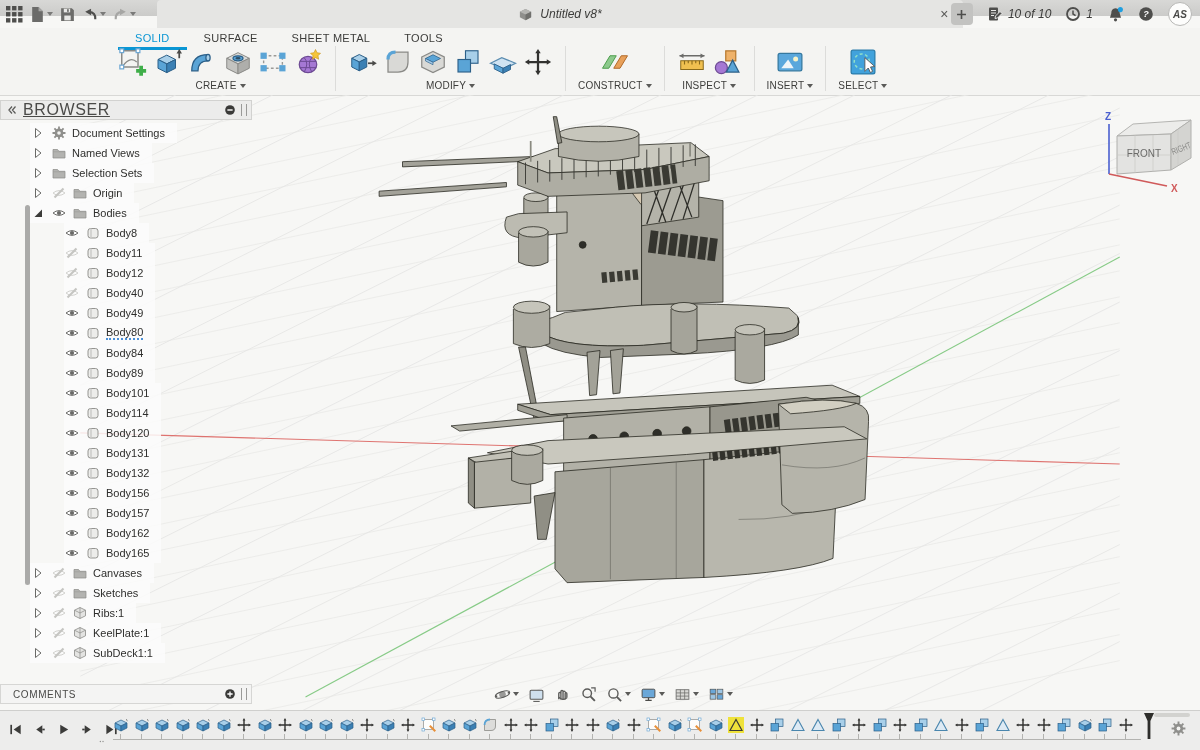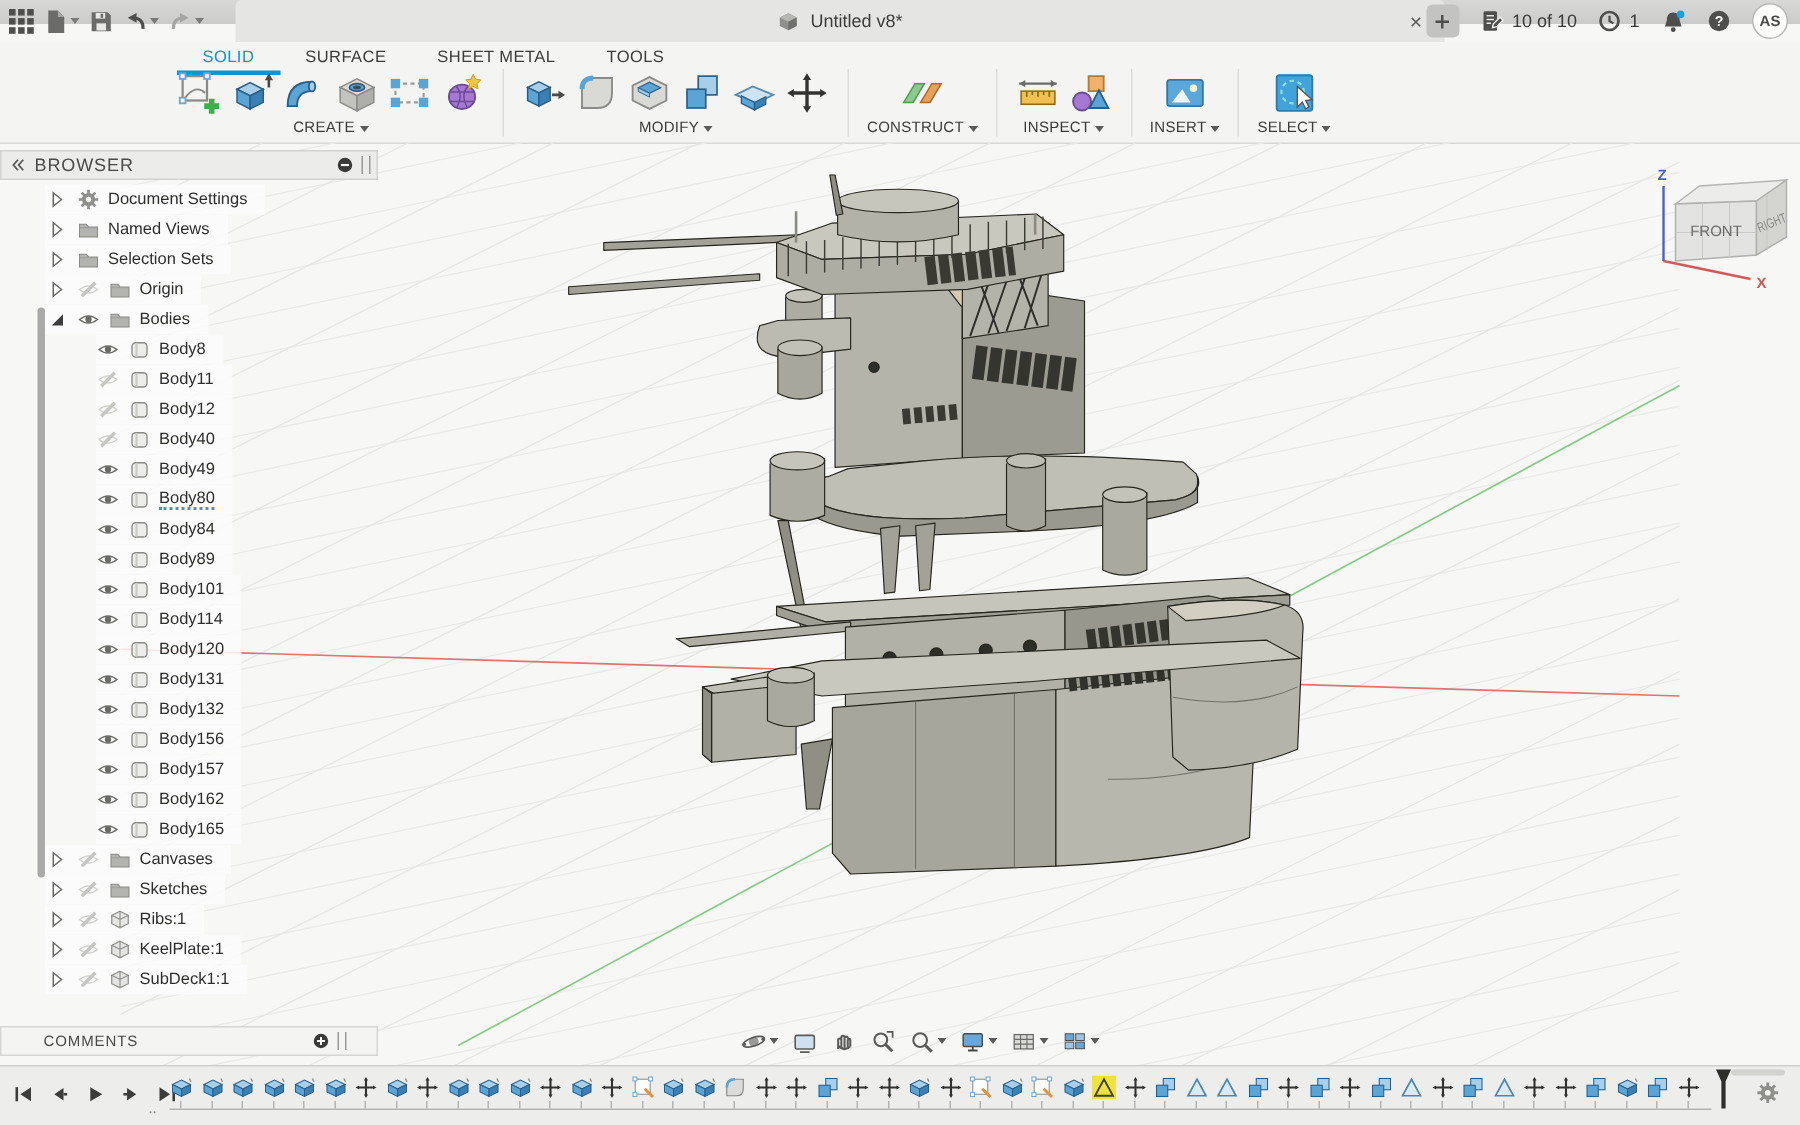--- a/index.html
+++ b/index.html
@@ -4,21 +4,21 @@
 <style>
   html,body{margin:0;padding:0;width:1200px;height:750px;overflow:hidden;
     font-family:"Liberation Sans",sans-serif;-webkit-font-smoothing:antialiased;}
   #app{position:relative;width:1200px;height:750px;background:#f7f7f5;}
   .abs{position:absolute;}
   svg{display:block;}
   .ic{display:inline-flex;align-items:center;justify-content:center;}
   .ic svg{width:100%;height:100%;}
 
   
-  #titlebar{left:0;top:0;width:1200px;height:16px;background:linear-gradient(#d8d8d6,#cbcbc9);}
+  #titlebar{left:0;top:0;width:1200px;height:16px;background:linear-gradient(#d8d8d6,#cbcbc9);font-style:italic;}
   #tb-left{left:6px;top:0;height:28px;display:flex;align-items:center;gap:6px;}
   .tb-btn{width:17px;height:17px;}
   .tb-caret{width:0;height:0;border-left:3.5px solid transparent;border-right:3.5px solid transparent;border-top:4px solid #7a7a78;margin-left:1px;}
   #doc-tab{left:157px;top:0;width:806px;height:28px;background:#e5e5e3;border-radius:4px 4px 0 0;display:flex;align-items:center;justify-content:center;gap:7px;}
   #doc-tab .title{font-size:12px;color:#3c3c3a;}
   #tab-close{position:absolute;right:10px;top:5px;width:18px;height:18px;font-size:14px;color:#5a5a58;display:flex;align-items:center;justify-content:center;cursor:default;}
   #tb-right{right:8px;top:0;height:28px;display:flex;align-items:center;gap:14px;}
   #new-tab{width:22px;height:22px;background:#c3c3c1;border-radius:4px;display:flex;align-items:center;justify-content:center;}
   .tb-group{display:flex;align-items:center;gap:5px;font-size:12px;color:#3c3c3a;}
   #avatar{width:22px;height:22px;border-radius:50%;background:#fdfdfc;border:1px solid #b8b8b6;font-size:10px;font-weight:bold;color:#4a4a48;display:flex;align-items:center;justify-content:center;}
@@ -33,32 +33,32 @@
   .r-group{display:flex;flex-direction:column;align-items:center;padding:0 12px;border-right:1px solid #dcdcda;}
   .r-group:last-child{border-right:none;}
   .r-icons{display:flex;gap:5px;height:32px;align-items:center;}
   .r-icon{width:30px;height:30px;}
   .r-label{margin-top:2px;font-size:10px;color:#3c3c3a;display:flex;align-items:center;gap:3px;letter-spacing:.2px;text-align:right;}
   .lbl-caret{width:0;height:0;border-left:3.5px solid transparent;border-right:3.5px solid transparent;border-top:4px solid #5a5a58;}
 
   
   #browser-panel{left:0;top:100px;width:252px;}
   .panel-head{height:18px;background:#ececeb;border:1px solid #d2d2d0;display:flex;align-items:center;padding:0 4px;}
-  .panel-head .pt{flex:1;font-size:12px;color:#4a4a48;letter-spacing:.6px;margin-left:4px;}
+  .panel-head .pt{flex:1;font-size:16px;color:#4a4a48;letter-spacing:.6px;margin-left:4px;text-decoration:underline;}
   .head-ic{width:14px;height:14px;}
   .grip{width:4px;height:12px;border-left:1px solid #9a9a98;border-right:1px solid #9a9a98;margin-left:4px;}
   #browser-tree{margin-top:3px;}
   .b-row{display:flex;align-items:center;height:20px;width:fit-content;padding-right:12px;background:rgba(252,252,251,.85);}
   .b-cell{width:16px;height:16px;margin-right:5px;flex:0 0 auto;}
   .b-label{font-size:11px;color:#2e2e2c;white-space:nowrap;}
   .b-label.dashed{border-bottom:2px dotted #4a90d9;}
   #browser-scrollbar{left:25px;top:205px;width:5px;height:380px;background:#90908e;border-radius:3px;opacity:.75;}
 
   
-  #comments-bar{left:0;top:684px;width:252px;height:20px;background:#f4f4f3;border:1px solid #d6d6d4;display:flex;align-items:center;padding:0 20px;box-sizing:border-box;}
+  #comments-bar{left:0;top:684px;width:252px;height:20px;background:#f4f4f3;border:1px solid #d6d6d4;display:flex;align-items:center;padding:0 4px;box-sizing:border-box;}
   #comments-bar .pt{flex:1;font-size:10px;color:#4a4a48;letter-spacing:.6px;margin-left:8px;}
   #nav-toolbar{left:494px;top:684px;height:20px;display:flex;align-items:center;gap:9px;}
   .nav-it{display:flex;align-items:center;gap:2px;}
   .nav-ic{width:17px;height:17px;}
 
   
   #timeline{left:0;top:710px;width:1200px;height:40px;background:#ededec;border-top:1px solid #cfcfcd;box-sizing:border-box;}
   #playback{left:8px;top:11px;display:flex;gap:9px;}
   .pb-ic{width:15px;height:15px;}
   #tl-dots{left:99px;top:20px;font-size:10px;color:#8a8a88;letter-spacing:1px;}

